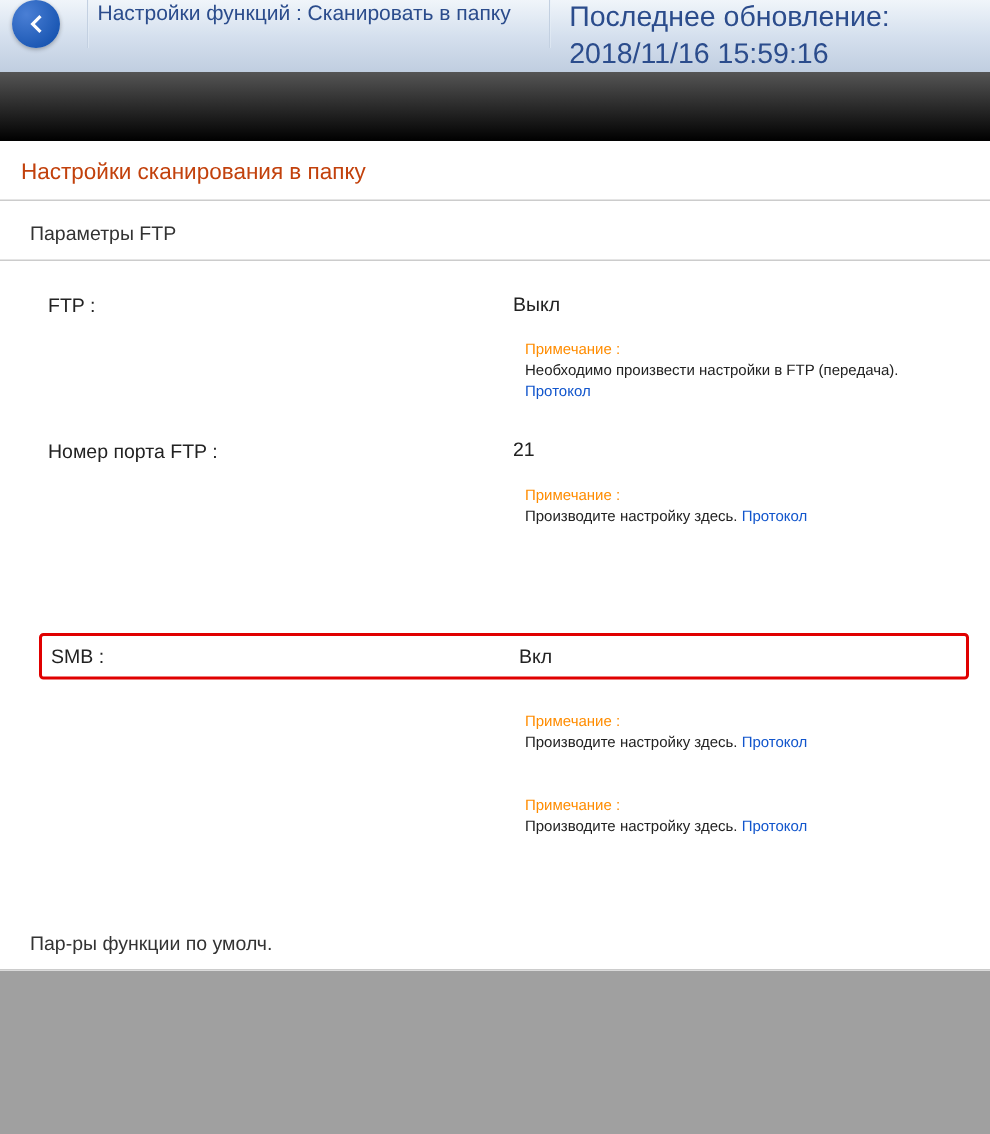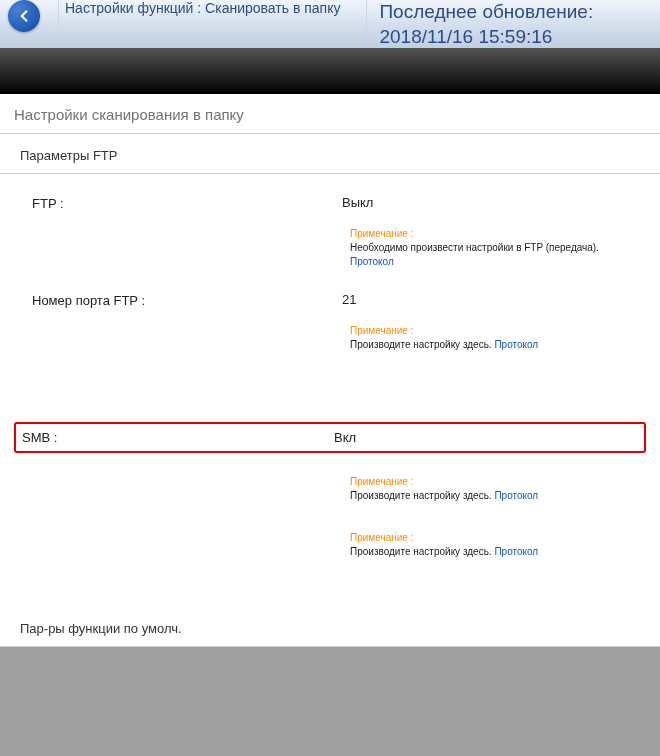--- a/index.html
+++ b/index.html
@@ -53,21 +53,21 @@
     .dark-bar {
       height: 46px;
       background: linear-gradient(to bottom, #555 0%, #222 60%, #000 100%);
     }
     .content-wrap {
       background: #fff;
       margin: 0;
       border-top: 0;
     }
     .page-title {
-      color: #737373;
+      color: #c2410c;
       font-size: 15px;
       padding: 12px 14px 10px;
       border-bottom: 1px solid #ccc;
       background: #fff;
     }
     .section {
       background: #fff;
       padding: 0;
     }
     .section-title {
@@ -85,21 +85,21 @@
       width: 310px;
       color: #222;
       padding-top: 2px;
     }
     .row .value {
       color: #222;
     }
     .highlight-box {
       border: 2px solid #e00000;
       border-radius: 3px;
-      margin: 6px 14px 6px 14px;
+      margin: 6px 14px 6px 26px;
       padding: 6px 6px 6px 6px;
       display: flex;
     }
     .highlight-box .label {
       width: 312px;
       color: #222;
     }
     .highlight-box .value {
       color: #222;
     }

